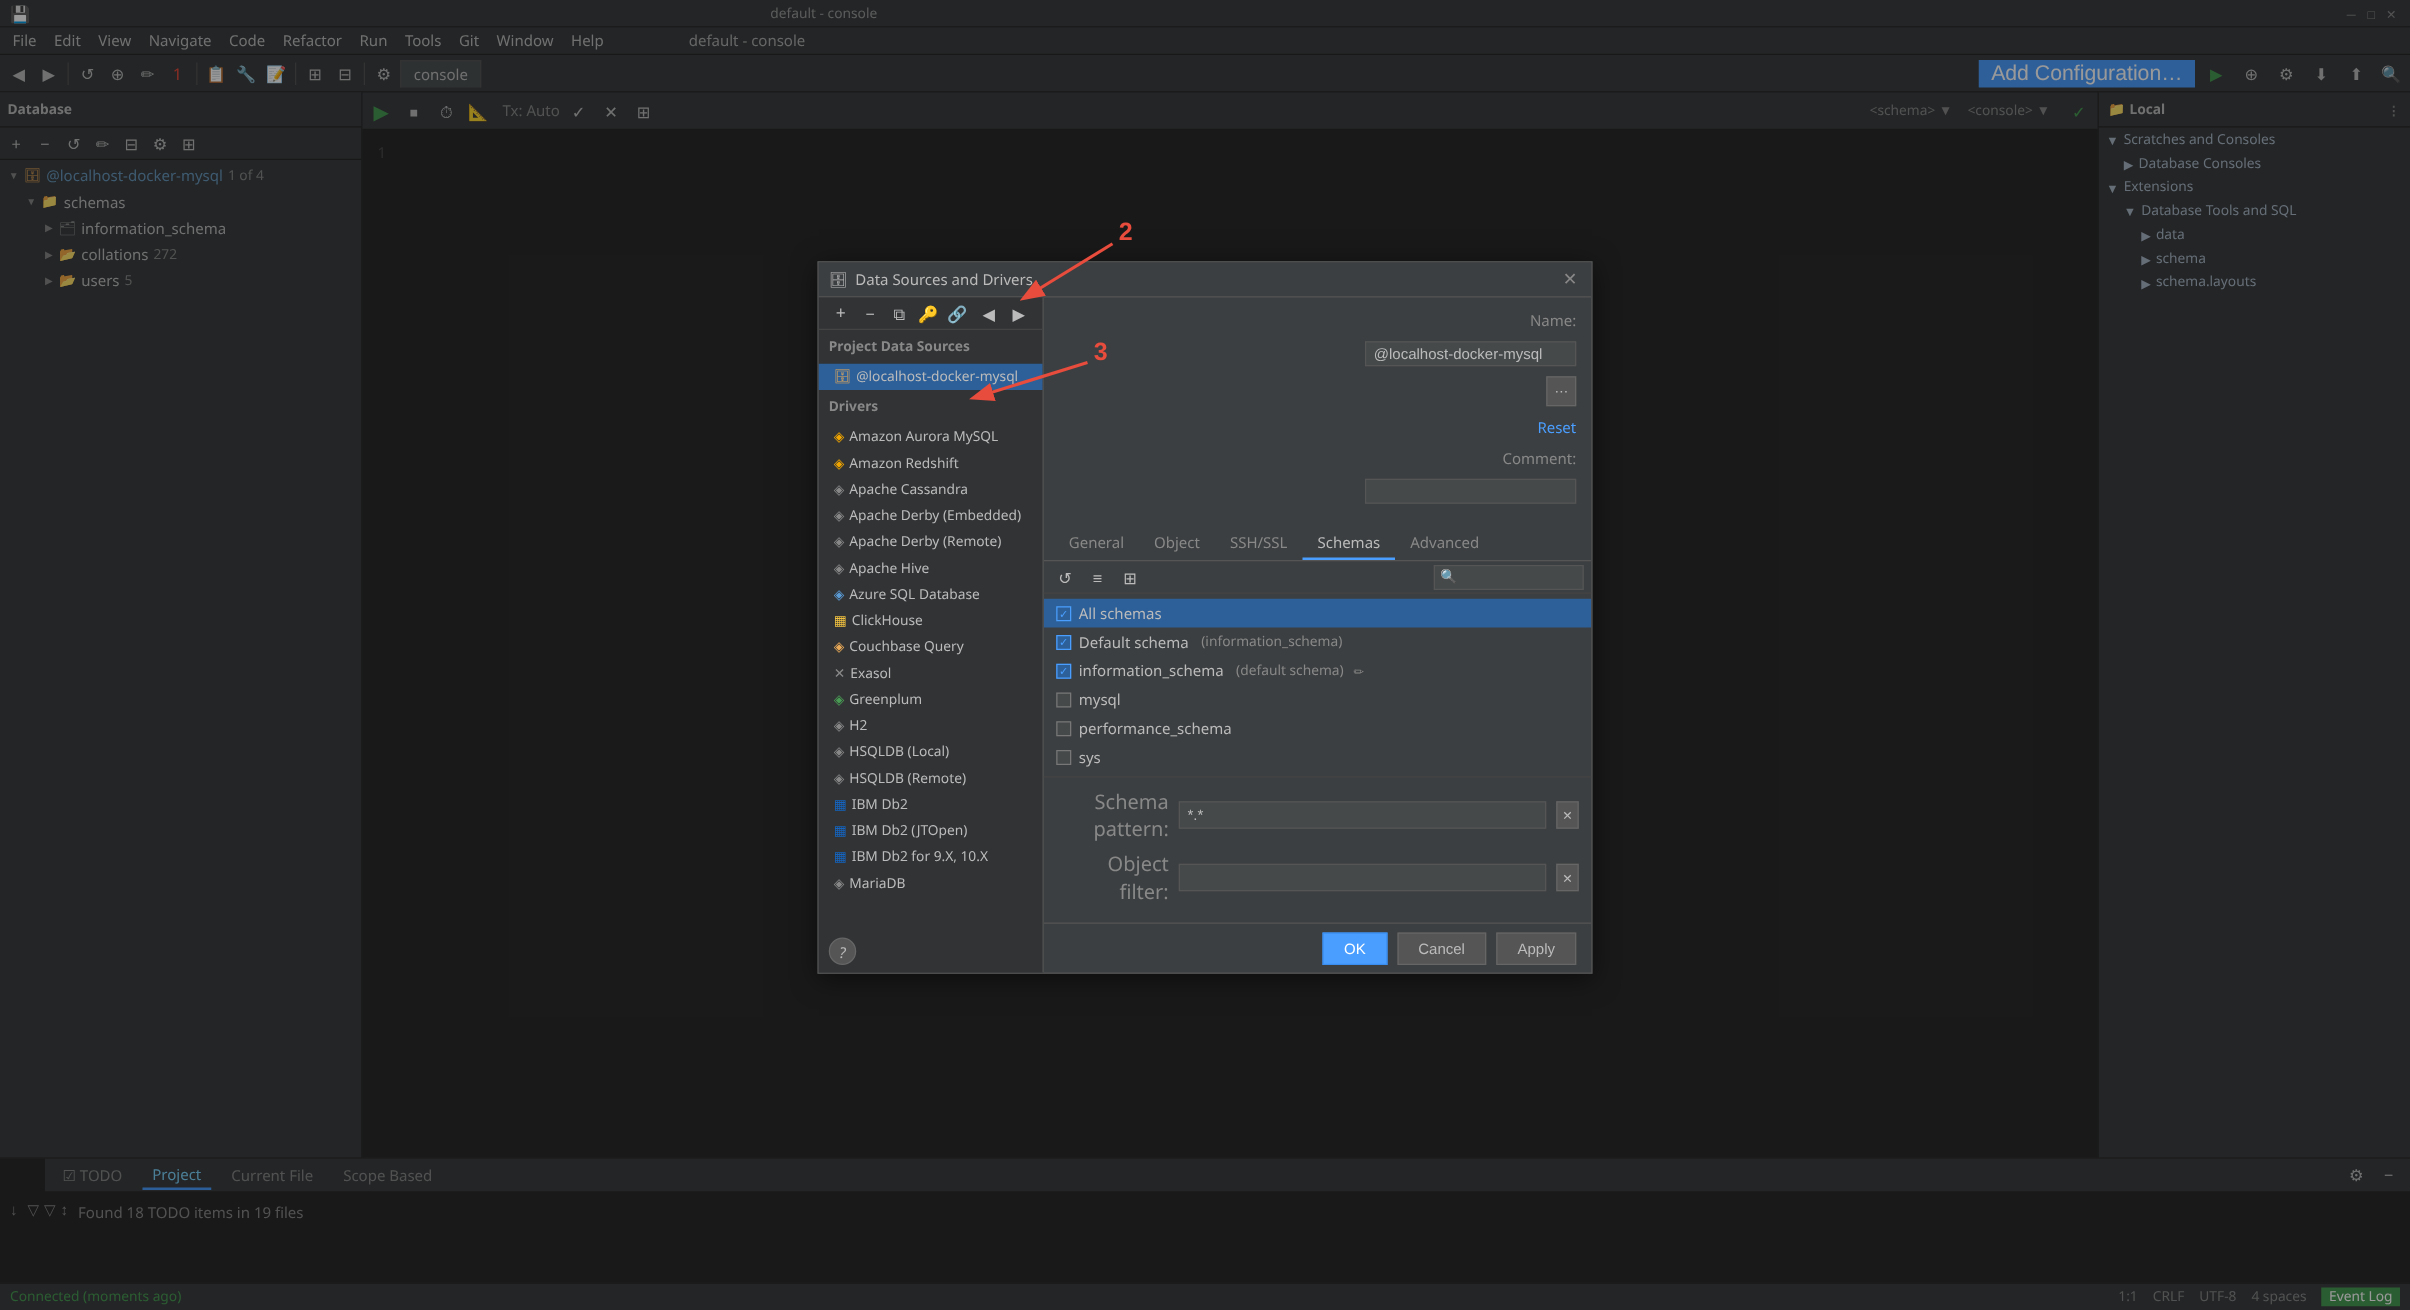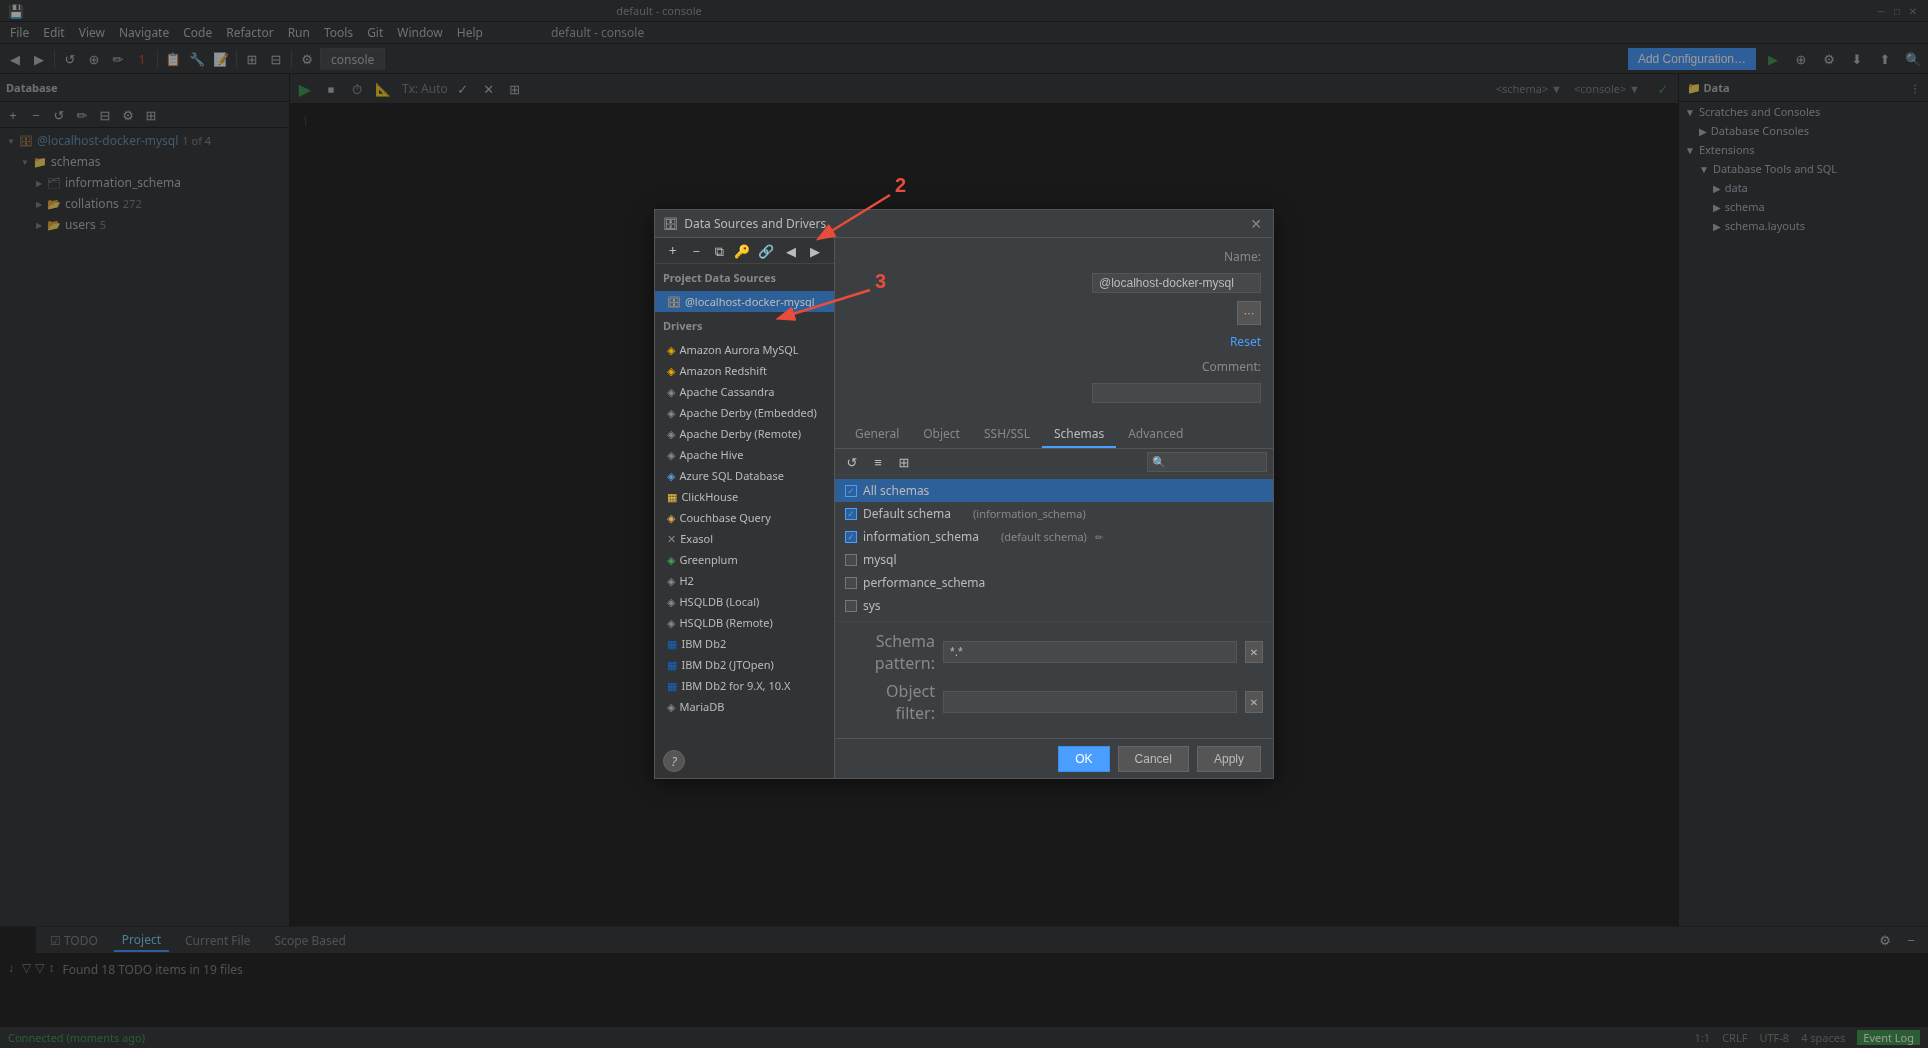--- a/index.html
+++ b/index.html
@@ -420,21 +420,21 @@
       justify-content: center;
       font-size: 9px;
       color: #4a9eff;
       flex-shrink: 0;
     }
     .schema-checkbox-checked {
       background: #2d6099;
       border-color: #4a9eff;
     }
     .schema-name { color: #bbbbbb; }
-    .schema-sub { color: #888; font-size: 11px; margin-left: 16px; }
+    .schema-sub { color: #888; font-size: 11px; margin-left: 4px; }
     .schema-edit-icon { color: #888; font-size: 10px; margin-left: 2px; }
 
     
     .schema-bottom {
       padding: 8px 10px;
       border-top: 1px solid #444;
     }
     .schema-bottom-row {
       display: flex;
       align-items: center;
@@ -564,21 +564,21 @@
       font-size: 10px;
       color: #888;
       cursor: pointer;
     }
 
     .add-config-btn {
       background: #4e9fff;
       border: none;
       color: white;
       padding: 3px 10px;
-      font-size: 12px;
+      font-size: 17px;
       cursor: pointer;
       height: 22px;
       display: flex;
       align-items: center;
       gap: 4px;
       margin-left: auto;
     }
   </style>
 </head>
 <body>
@@ -707,21 +707,21 @@
       </div>
     </div>
 
     <div class="editor-content">
       <span class="line-number">1</span>
     </div>
   </div>
 
   <div class="right-panel">
     <div class="right-panel-header">
-      <span>📁 Data</span>
+      <span>📁 Local</span>
       <span style="margin-left:auto; font-size:10px; color:#888;">⋮</span>
     </div>
     <div class="right-tree-item">
       <span style="margin-right:4px; font-size:10px;">▼</span>
       <span>Scratches and Consoles</span>
     </div>
     <div class="right-tree-item" style="padding-left:20px;">
       <span style="margin-right:4px; font-size:10px;">▶</span>
       <span>Database Consoles</span>
     </div>

